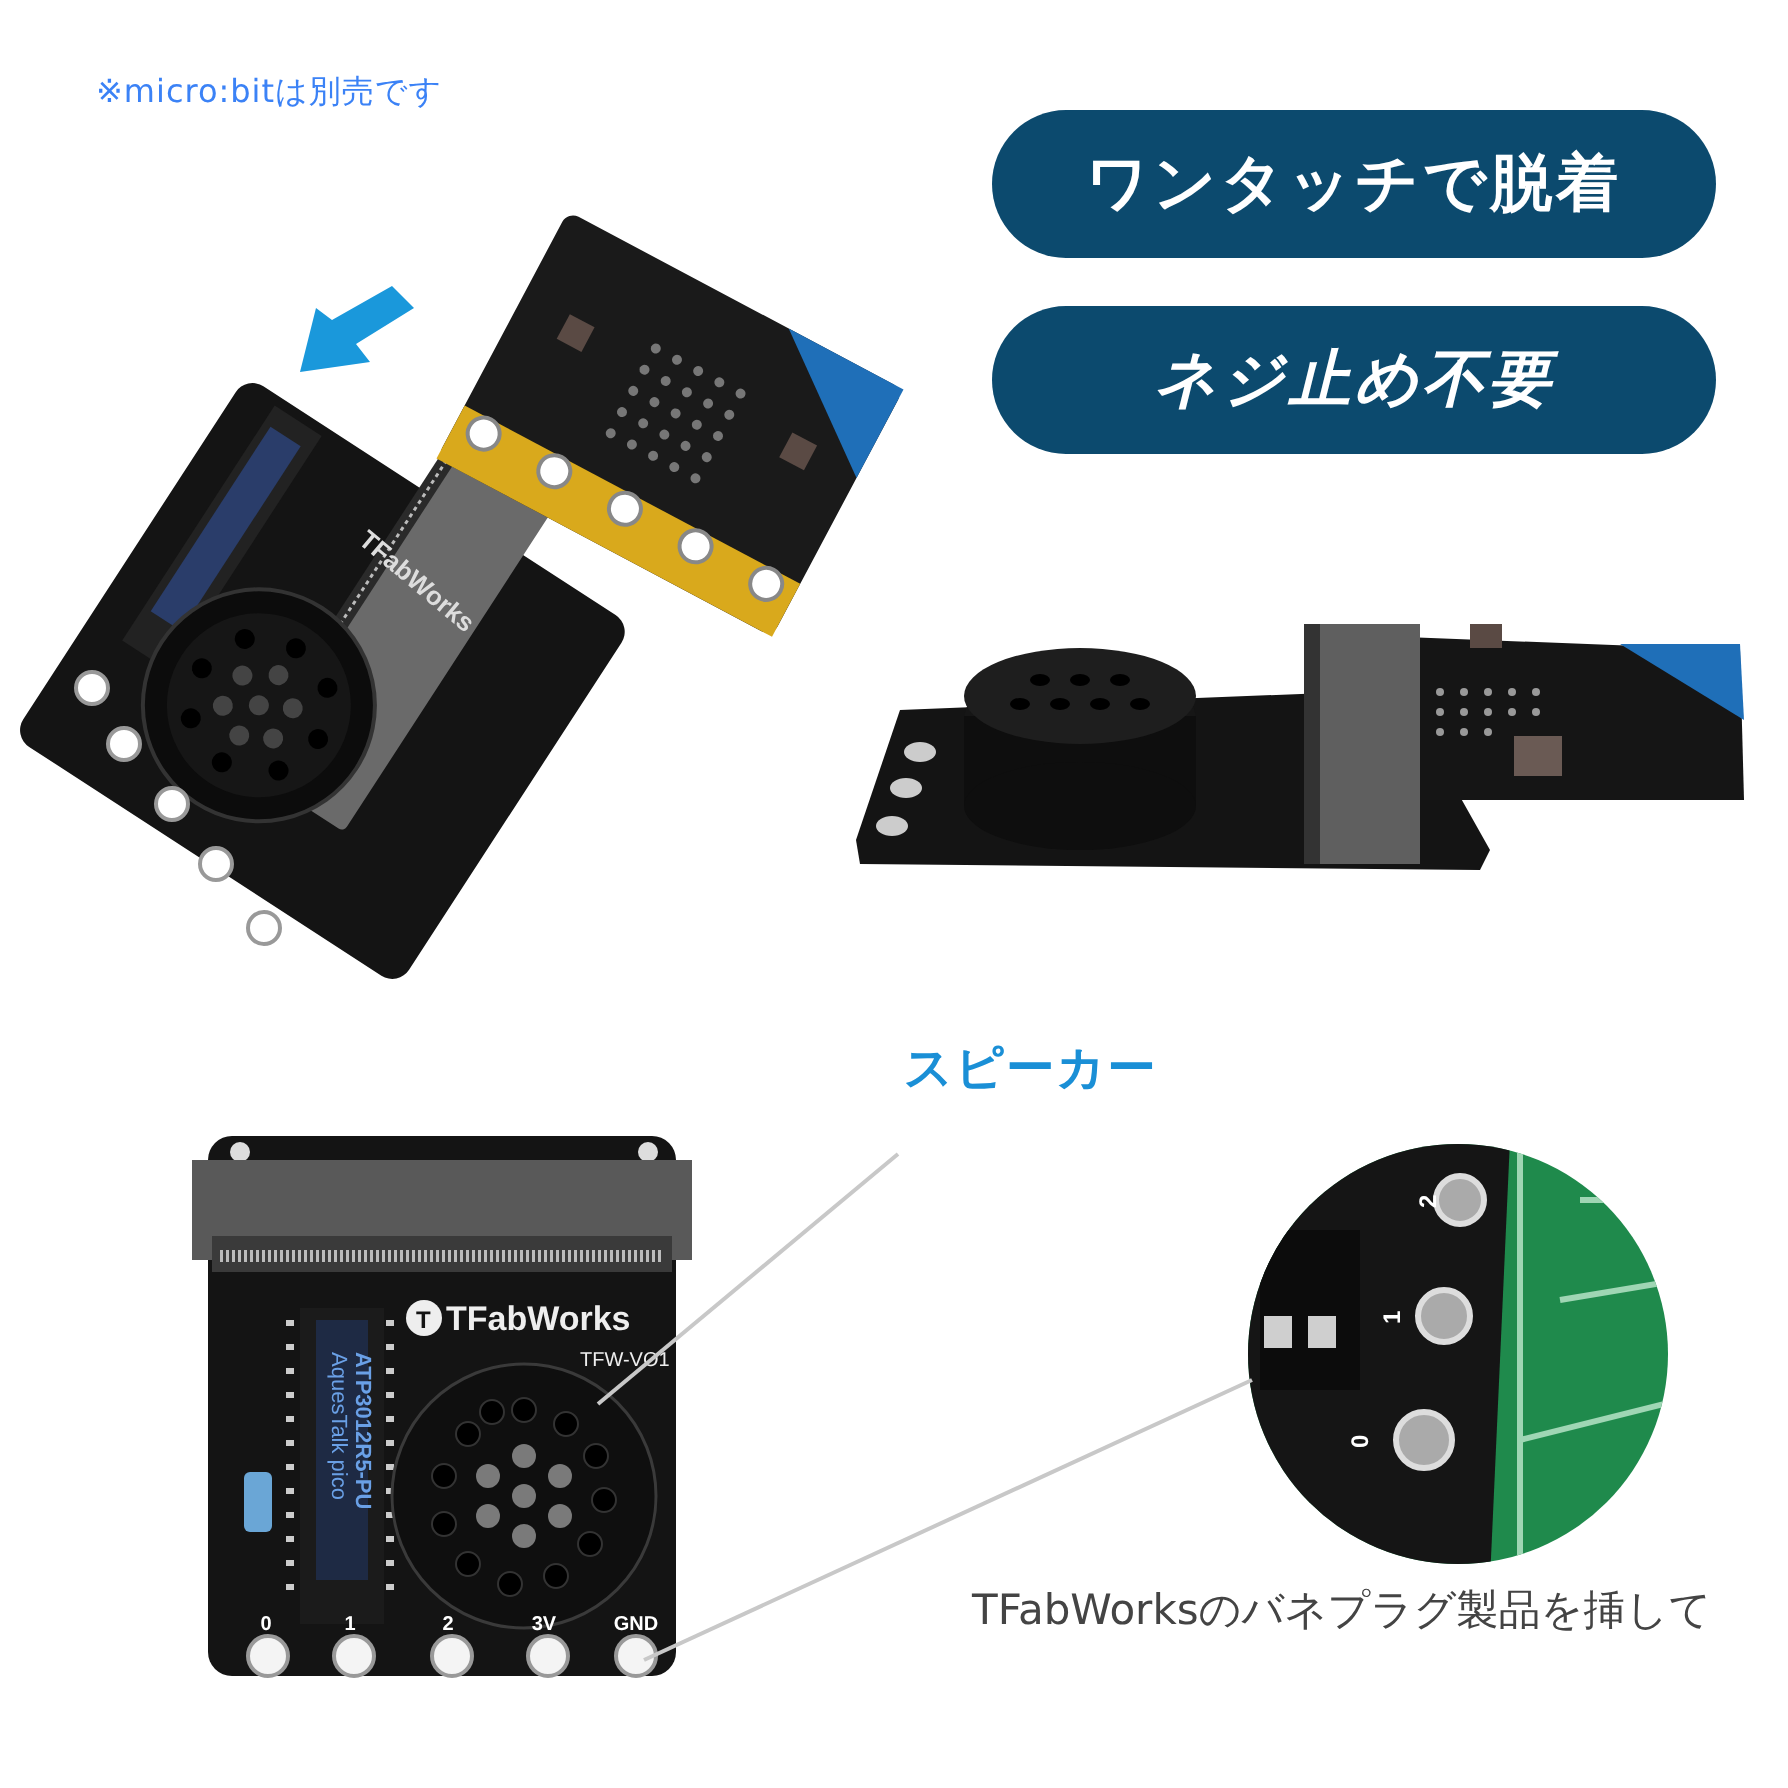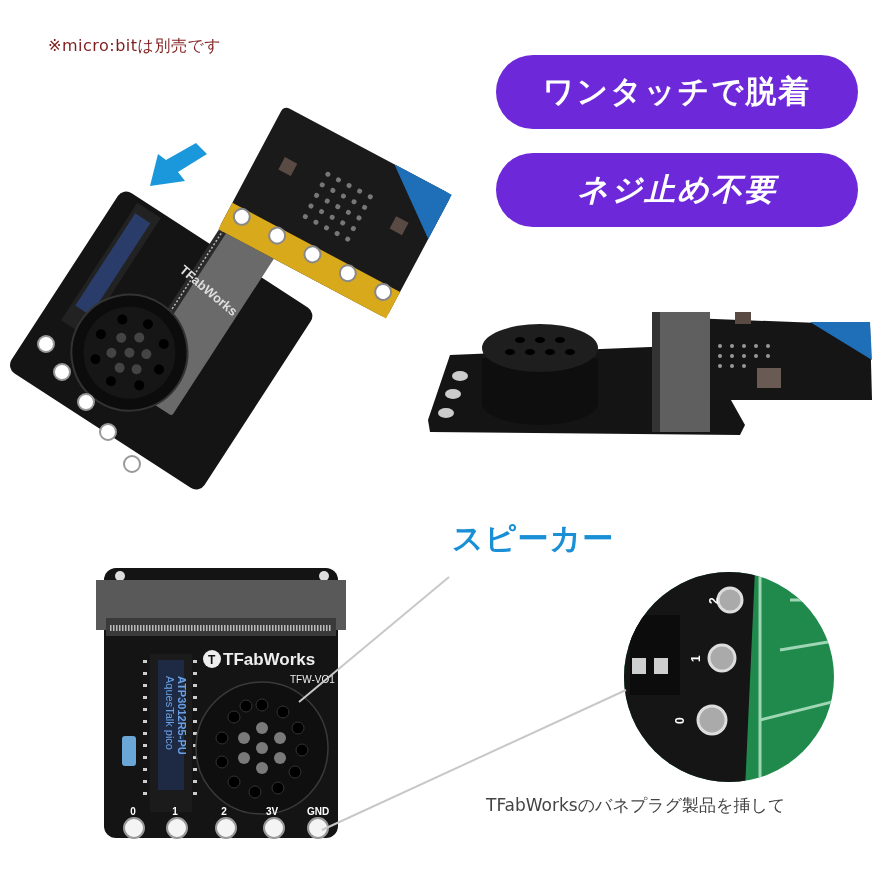--- a/index.html
+++ b/index.html
@@ -1,24 +1,24 @@
 <!DOCTYPE html>
 <html><head>
 <meta charset="utf-8">
 <style>
   html,body{margin:0;padding:0;background:#fff;}
   body{width:894px;height:894px;position:relative;overflow:hidden;font-family:"DejaVu Sans","Liberation Sans",sans-serif;}
   .abs{position:absolute;}
-  .note{left:48px;top:36px;font-size:16px;color:#7f1d1d;letter-spacing:0.5px;}
-  .pill{position:absolute;left:496px;width:362px;height:74px;border-radius:37px;background:#6d28d9;color:#fff;
+  .note{left:48px;top:36px;font-size:16px;color:#3b82f6;letter-spacing:0.5px;}
+  .pill{position:absolute;left:496px;width:362px;height:74px;border-radius:37px;background:#0c4a6e;color:#fff;
         font-weight:bold;font-size:31px;display:flex;align-items:center;justify-content:center;letter-spacing:2px;}
   .pill1{top:55px;}
   .pill2{top:153px;font-style:italic;}
-  .speaker-label{left:452px;top:518px;font-size:31px;font-weight:bold;color:#1a8fd6;letter-spacing:1px;}
-  .caption{left:486px;top:790px;font-size:17px;color:#444;line-height:30px;}
+  .speaker-label{left:452px;top:518px;font-size:24px;font-weight:bold;color:#1a8fd6;letter-spacing:1px;}
+  .caption{left:486px;top:790px;font-size:21px;color:#444;line-height:30px;}
   svg{position:absolute;left:0;top:0;}
 </style>
 </head>
 <body>
 
 <div class="abs note">※micro:bitは別売です</div>
 
 <div class="pill pill1">
   <span>ワンタッチで脱着</span>
 </div>

